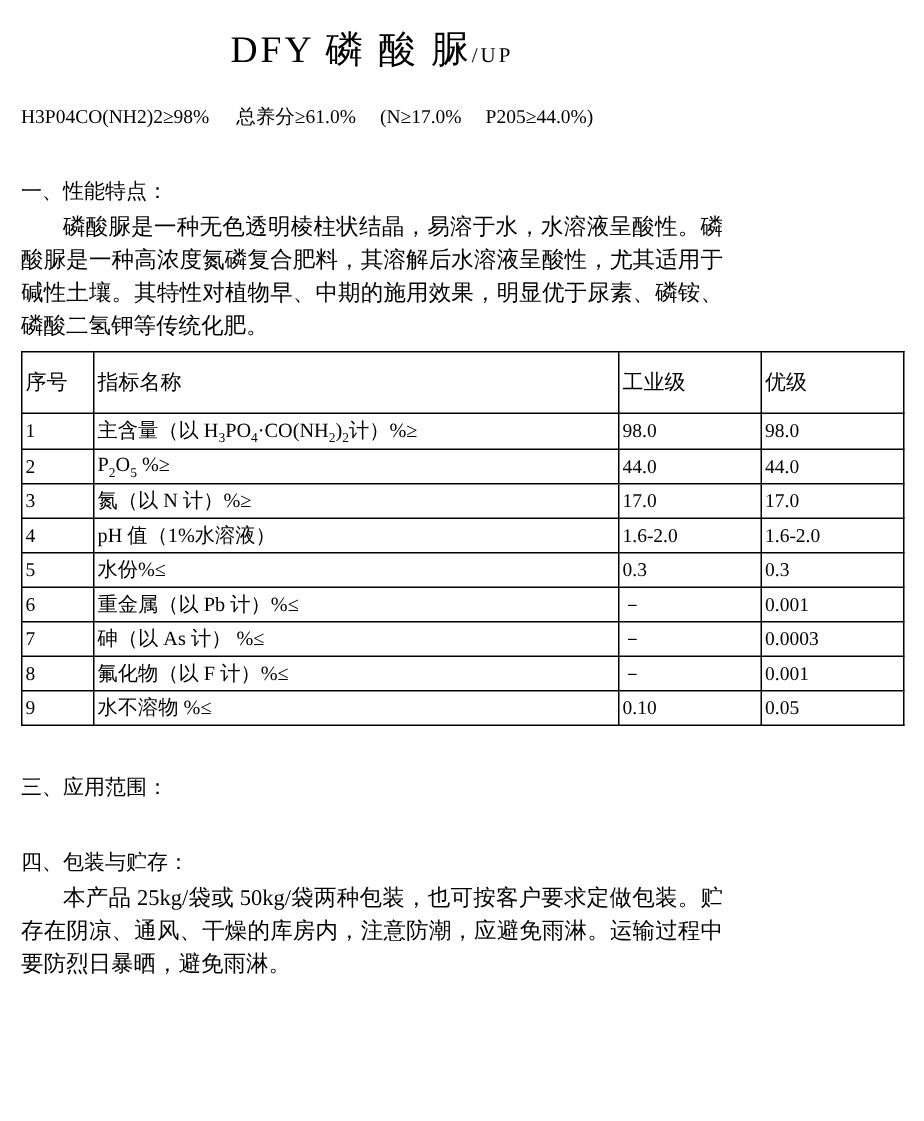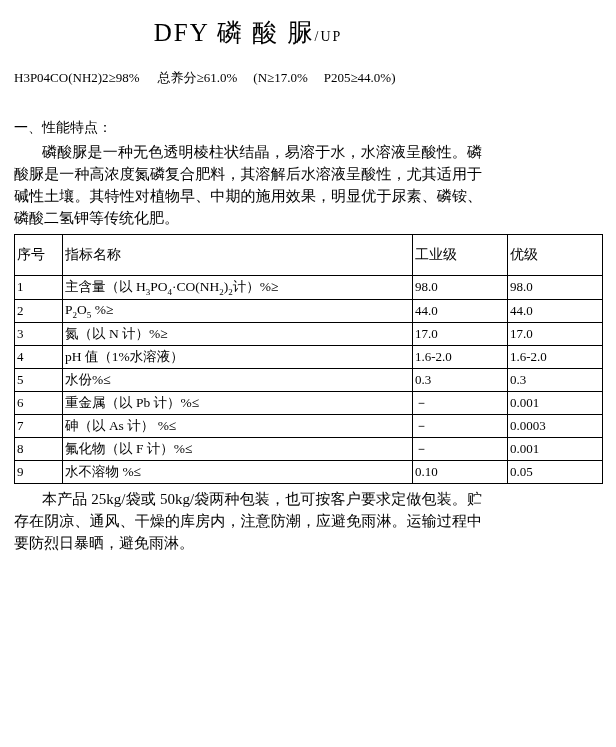--- a/index.html
+++ b/index.html
@@ -175,16 +175,18 @@
         </tr>
         <tr>
           <td>9</td>
           <td class="cell-name">水不溶物  %≤</td>
           <td>0.10</td>
           <td>0.05</td>
         </tr>
       </tbody>
   </table>
 
+  <div class="section-head">三、应用范围：</div>
 
+  <div class="section-head">四、包装与贮存：</div>
   <div class="para indent">本产品 25kg/袋或 50kg/袋两种包装，也可按客户要求定做包装。贮存在阴凉、通风、干燥的库房内，注意防潮，应避免雨淋。运输过程中要防烈日暴晒，避免雨淋。</div>
 
 </div>
 
 </body></html>

